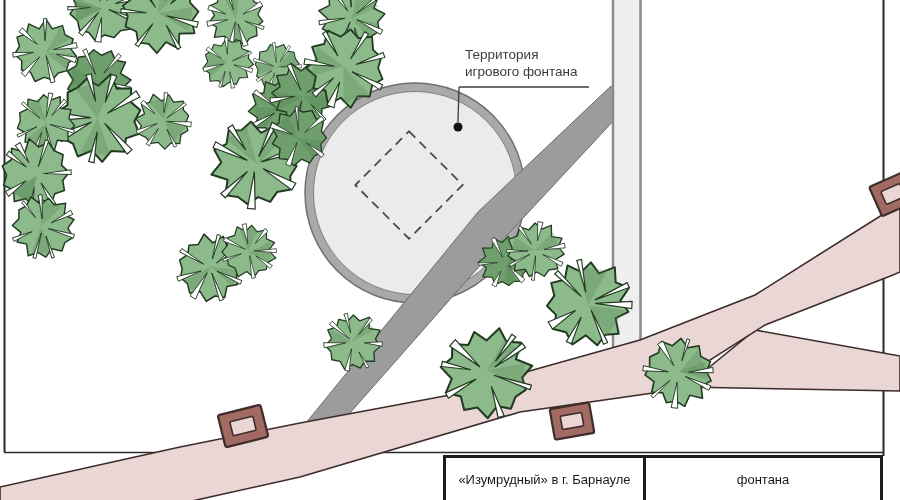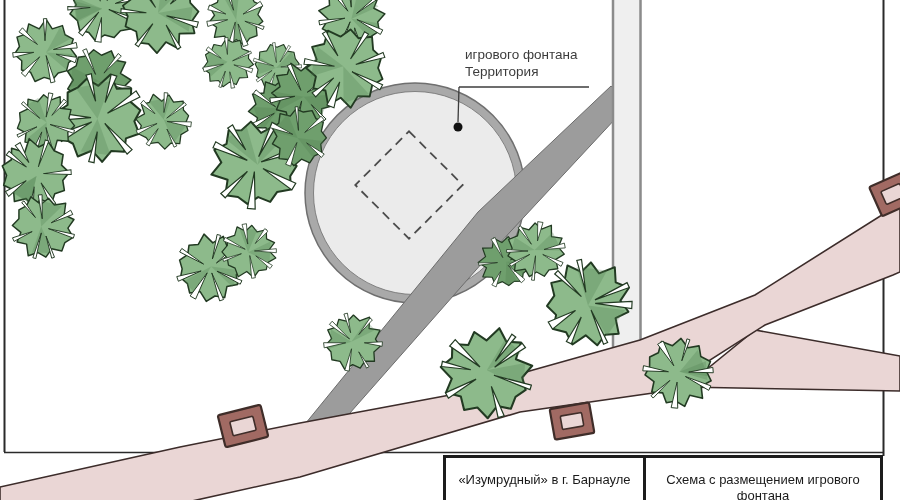--- a/index.html
+++ b/index.html
@@ -378,26 +378,25 @@
       </g>
 
     <g>
       <polyline fill="none" stroke="var(--label)" stroke-width="1.3" points="459,87 589,87"></polyline>
       <polyline fill="none" stroke="var(--label)" stroke-width="1.3" points="459,87 458,122"></polyline>
       <circle fill="#111" cx="458" cy="127" r="4.5"></circle>
     </g>
   </svg>
 
   <div class="annotation">
+    <span class="tline">Территория</span>
     <span class="tline">игрового фонтана</span>
-    <span class="tline">Территория</span>
   </div>
 
   <div class="title-block">
     <div class="title-cell left">
       <span class="tline">«Изумрудный» в г. Барнауле</span>
     </div>
     <div class="title-cell right">
-      <span class="tline">Схема  с размещением игрового</span>
       <span class="tline">фонтана</span>
     </div>
   </div>
 </div>
 
 </body></html>

